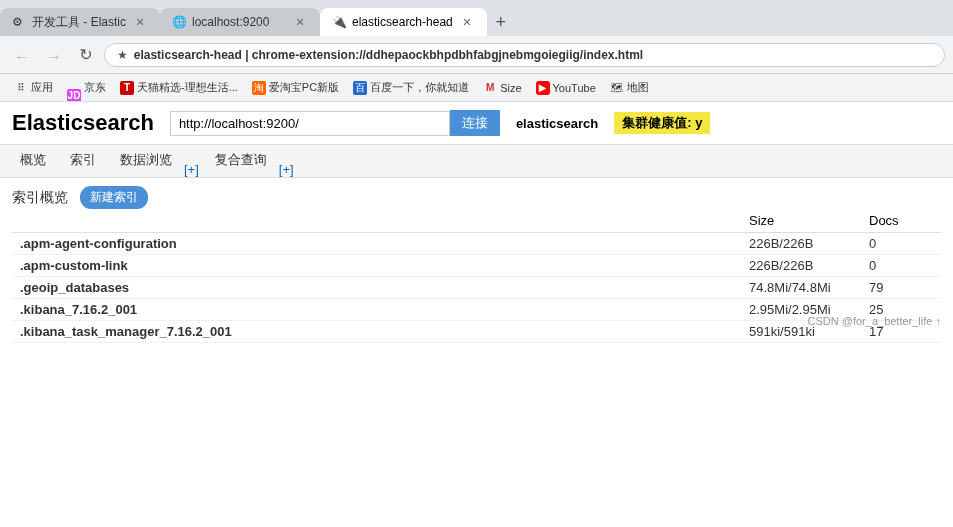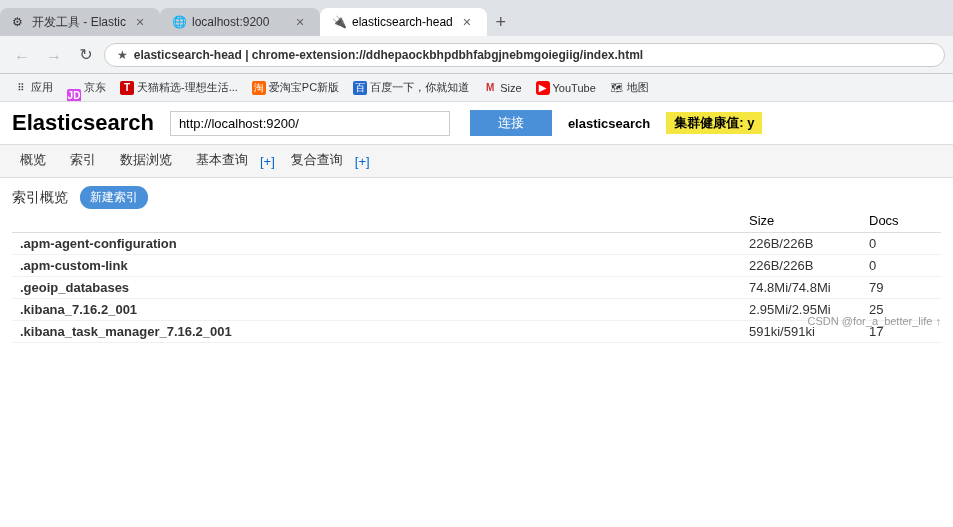--- a/index.html
+++ b/index.html
@@ -26,28 +26,28 @@
     .bookmarks-bar { display: flex; align-items: center; padding: 2px 8px; background: #f1f3f4; border-bottom: 1px solid #ddd; gap: 2px; height: 28px; overflow: hidden; }
     .bookmark-item { display: flex; align-items: center; gap: 3px; padding: 2px 6px; border-radius: 4px; font-size: 11px; color: #333; cursor: pointer; white-space: nowrap; }
     .bookmark-icon { width: 14px; height: 14px; border-radius: 2px; display: inline-flex; align-items: center; justify-content: center; font-size: 10px; }
 
     
     .page-content { background: #fff; padding: 0; }
 
     
     .es-header { display: flex; align-items: center; padding: 8px 12px; border-bottom: 1px solid #ddd; gap: 16px; }
     .es-logo { font-size: 22px; font-weight: bold; color: #000; }
-    .es-url-bar { display: flex; align-items: center; gap: 20px; }
+    .es-url-bar { display: flex; align-items: center; gap: 0; }
     .es-url-input { border: 1px solid #ccc; padding: 4px 8px; font-size: 13px; width: 280px; }
-    .es-connect-btn { background: #4a90d9; color: #fff; border: none; padding: 4px 28px; font-size: 13px; cursor: pointer; }
+    .es-connect-btn { background: #4a90d9; color: #fff; border: none; padding: 4px 12px; font-size: 13px; cursor: pointer; }
     .es-cluster-label { font-size: 13px; font-weight: bold; color: #000; }
     .es-health-badge { background: #f5e642; color: #000; font-weight: bold; font-size: 13px; padding: 2px 8px; }
 
     
-    .es-nav { display: flex; align-items: center; padding: 0 8px; border-bottom: 1px solid #ddd; background: #f5f5f5; }
+    .es-nav { display: flex; align-items: flex-end; padding: 0 8px; border-bottom: 1px solid #ddd; background: #f5f5f5; }
     .es-tab { padding: 6px 12px; font-size: 13px; color: #333; cursor: pointer; border-bottom: 2px solid transparent; }
     .es-tab-link { color: #0066cc; text-decoration: none; font-size: 13px; }
 
     
     .index-overview { padding: 8px 12px; }
     .index-overview-header { display: flex; align-items: center; gap: 12px; margin-bottom: 0; }
     .index-overview-title { font-size: 14px; color: #333; }
     .new-index-btn { background: #4a90d9; color: #fff; border: none; padding: 3px 10px; font-size: 12px; cursor: pointer; border-radius: 11px; }
 
     
@@ -140,21 +140,20 @@
       <button class="es-connect-btn">连接</button>
     </div>
     <span class="es-cluster-label">elasticsearch</span>
     <span class="es-health-badge">集群健康值: y</span>
   </div>
 
   <div class="es-nav">
     <span class="es-tab">概览</span>
     <span class="es-tab">索引</span>
     <span class="es-tab">数据浏览</span>
-    <span class="es-tab">基本查询</span>
     <a href="#" class="es-tab-link">[+]</a>
     <span class="es-tab" style="margin-left:4px;">复合查询</span>
     <a href="#" class="es-tab-link">[+]</a>
   </div>
 
   <div class="index-overview">
     <div class="index-overview-header">
       <span class="index-overview-title">索引概览</span>
       <button class="new-index-btn">新建索引</button>
     </div>

